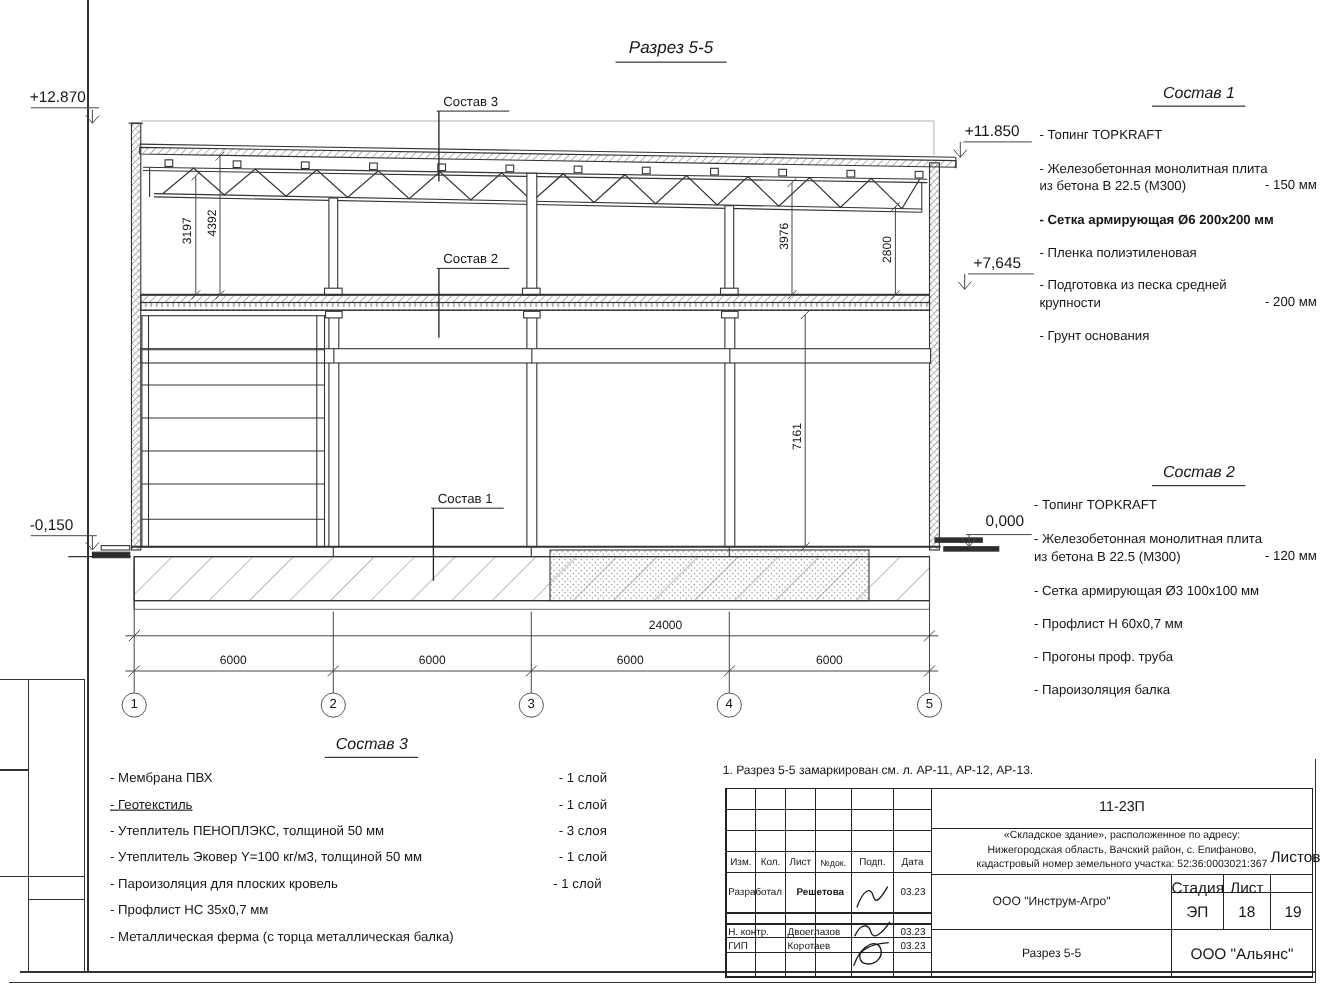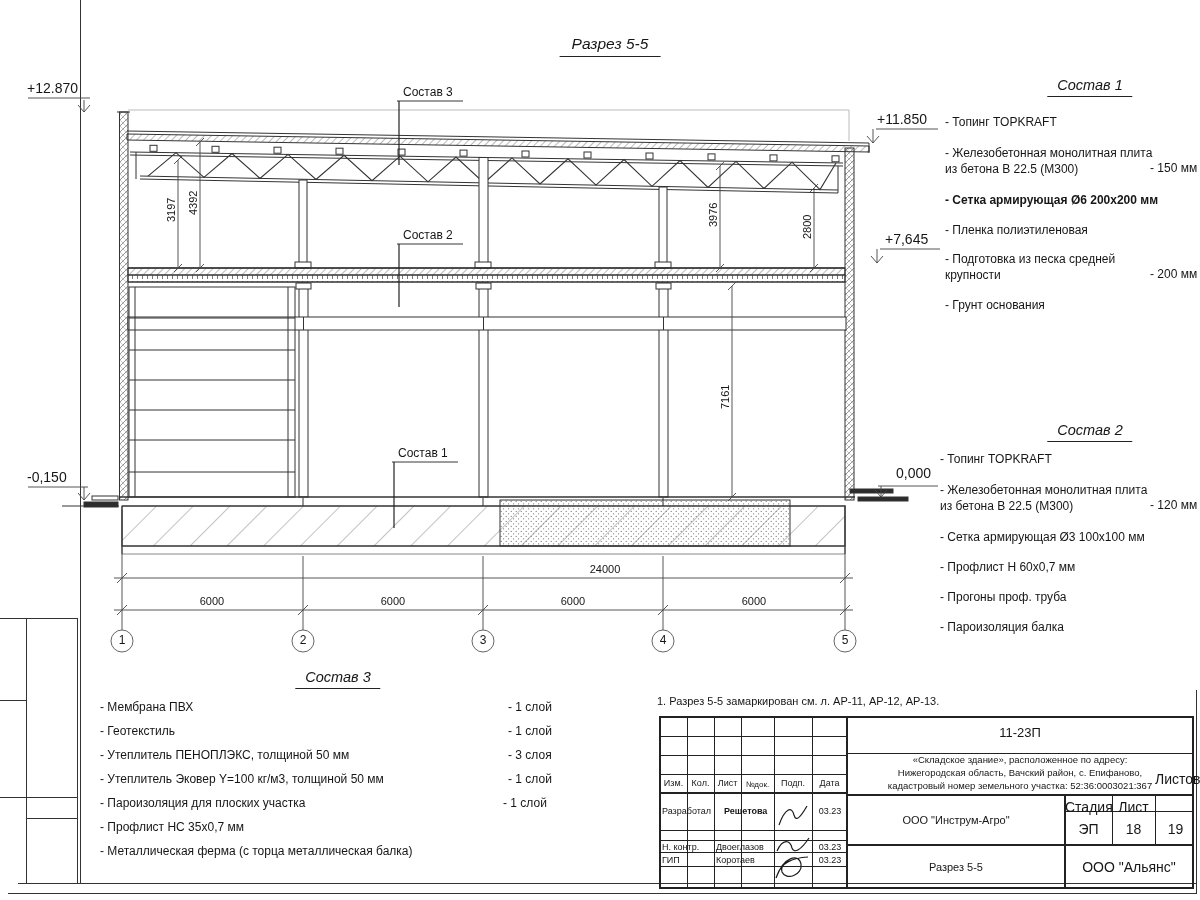--- a/index.html
+++ b/index.html
@@ -314,27 +314,27 @@
 из бетона  В 22.5 (М300)</div>
 <div class="t" style="left:1150px;top:498px;width:60px;">- 120 мм</div>
 <div class="t" style="left:940px;top:530px;">- Сетка армирующая Ø3 100х100 мм</div>
 <div class="t" style="left:940px;top:560px;">- Профлист Н 60х0,7 мм</div>
 <div class="t" style="left:940px;top:590px;">- Прогоны проф. труба</div>
 <div class="t" style="left:940px;top:620px;">- Пароизоляция балка</div>
 
 <div class="t ttl" style="left:338px;top:668px;">Состав 3</div>
 <div class="t" style="left:100px;top:700px;">- Мембрана ПВХ</div>
 <div class="t" style="left:508px;top:700px;">- 1 слой</div>
-<div class="t" style="left:100px;top:724px;">- Геотекстиль</div>
+<div class="t" style="left:100px;top:724px;text-decoration:underline;">- Геотекстиль</div>
 <div class="t" style="left:508px;top:724px;">- 1 слой</div>
 <div class="t" style="left:100px;top:748px;">- Утеплитель ПЕНОПЛЭКС, толщиной 50 мм</div>
 <div class="t" style="left:508px;top:748px;">- 3 слоя</div>
 <div class="t" style="left:100px;top:772px;">- Утеплитель Эковер Y=100 кг/м3, толщиной 50 мм</div>
 <div class="t" style="left:508px;top:772px;">- 1 слой</div>
-<div class="t" style="left:100px;top:796px;">- Пароизоляция для плоских участка</div>
+<div class="t" style="left:100px;top:796px;">- Пароизоляция для плоских кровель</div>
 <div class="t" style="left:503px;top:796px;">- 1 слой</div>
 <div class="t" style="left:100px;top:820px;">- Профлист НС 35х0,7 мм</div>
 <div class="t" style="left:100px;top:844px;">- Металлическая ферма (с торца металлическая балка)</div>
 
 <div class="t tb11" style="left:657px;top:694px;">1. Разрез 5-5 замаркирован см. л. АР-11, АР-12, АР-13.</div>
 
 <div class="t tb13 c" style="left:847px;top:724px;width:346px;">11-23П</div>
 <div class="t c" style="left:852px;top:754px;width:336px;font-size:9.5px;line-height:1.35;">«Складское здание», расположенное по адресу:
 Нижегородская область, Вачский район, с. Епифаново,
 кадастровый номер земельного участка: 52:36:0003021:367</div>

